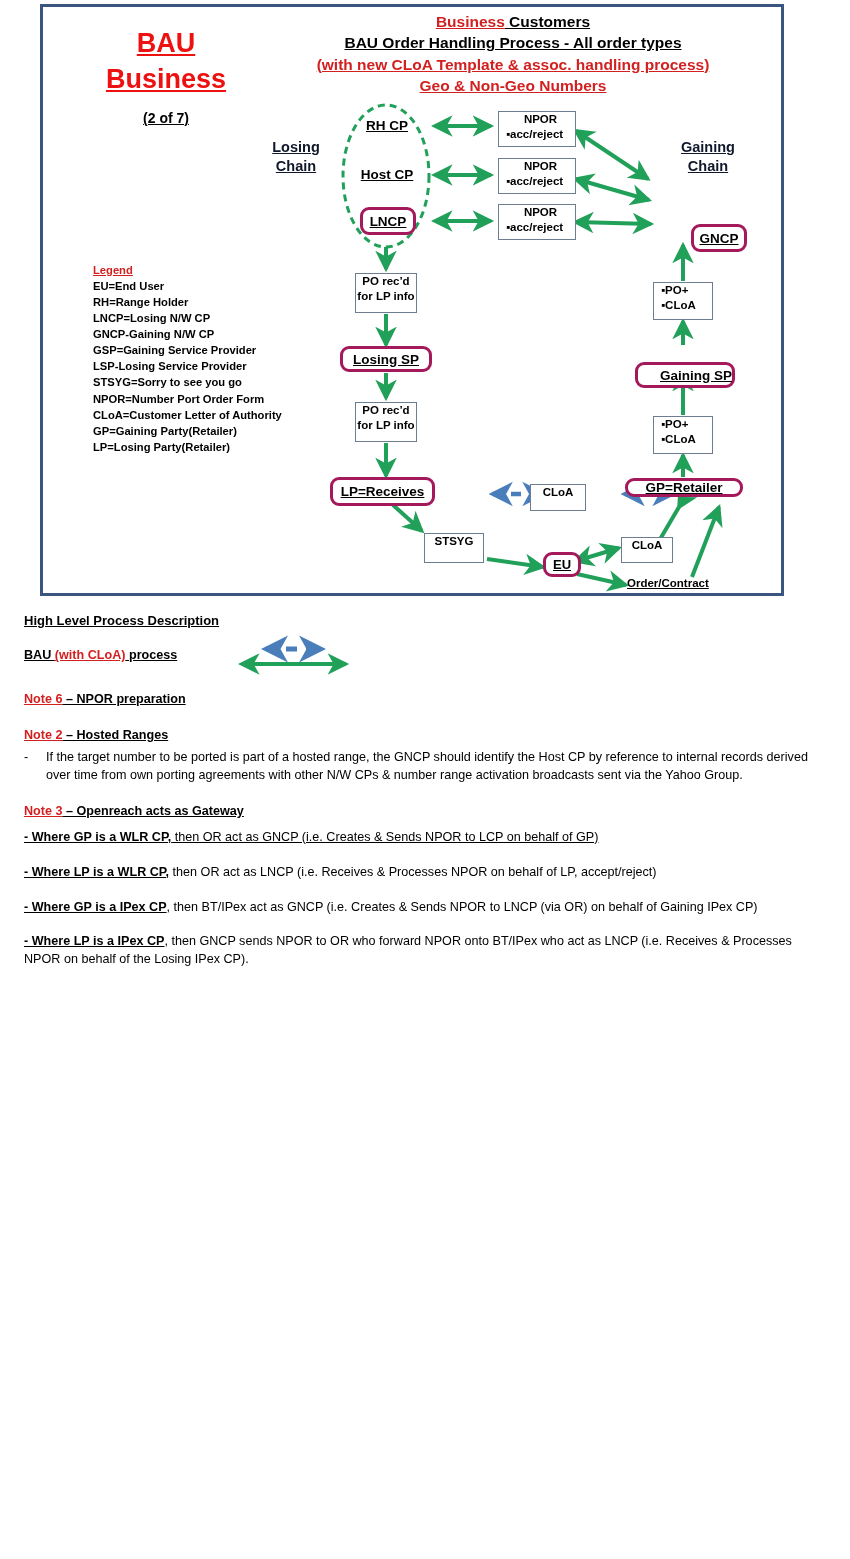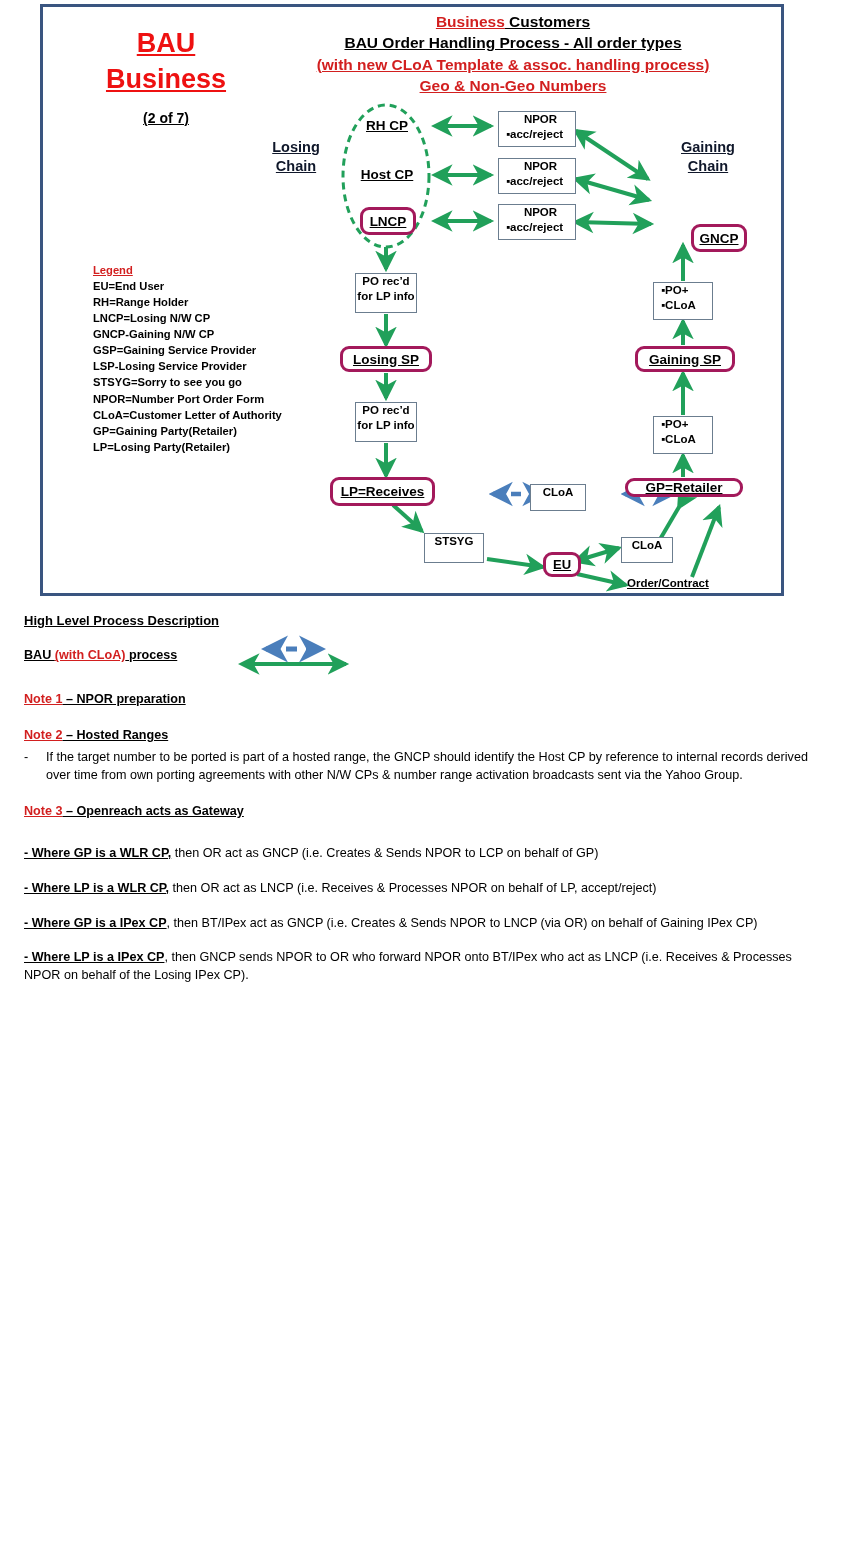--- a/index.html
+++ b/index.html
@@ -176,21 +176,21 @@
     <div>for LP info</div>
   </div>
   <div class="abs roundbox" style="left:287px;top:470px;width:105px;height:29px;">
       <span>LP=Receives</span>
     </div>
 
   <div class="abs plainbox lft" style="left:610px;top:275px;width:60px;height:38px;">
     <div>▪PO+</div>
     <div>▪CLoA</div>
   </div>
-  <div class="abs roundbox" style="left:592px;top:339px;width:100px;height:26px;">
+  <div class="abs roundbox" style="left:592px;top:355px;width:100px;height:26px;justify-content:flex-end;">
       <span>Gaining SP</span>
     </div>
   <div class="abs plainbox lft" style="left:610px;top:409px;width:60px;height:38px;">
     <div>▪PO+</div>
     <div>▪CLoA</div>
   </div>
   <div class="abs roundbox" style="left:582px;top:471px;width:118px;height:19px;">
       <span>GP=Retailer</span>
     </div>
 
@@ -242,31 +242,31 @@
           <path d="M5.4,0.3 L0,3 L5.4,5.7 L3.9,3 Z" fill="#21a05a"></path>
           </marker>
       </defs>
       <line x1="42" y1="10" x2="98" y2="10" stroke="#4a7ebb" stroke-width="5" stroke-dasharray="11,9" marker-end="url(#ka)" marker-start="url(#kb)"></line>
       <line x1="18" y1="25" x2="122" y2="25" stroke="#21a05a" stroke-width="4" marker-end="url(#kc)" marker-start="url(#kd)"></line>
     </svg>
   </div>
 
   <div style="height:18px;"></div>
 
-  <div class="sec"><span class="red-ul">Note 1</span><span class="hdr-ul"> – NPOR preparation</span></div>
+  <div class="sec"><span class="red-ul">Note 6</span><span class="hdr-ul"> – NPOR preparation</span></div>
 
   <div style="height:18px;"></div>
 
   <div class="sec"><span class="red-ul">Note 2</span><span class="hdr-ul"> – Hosted Ranges</span></div>
   <div style="display:flex;margin-top:4px;">
     <div class="sec" style="width:22px;flex:none;">-</div>
     <div class="sec" style="flex:1;">If the target number to be ported is part of a hosted range, the GNCP should identify the Host CP by reference to internal records derived over time from own porting agreements with other N/W CPs &amp; number range activation broadcasts sent via the Yahoo Group.</div>
   </div>
 
   <div style="height:18px;"></div>
 
   <div class="sec"><span class="red-ul">Note 3</span><span class="hdr-ul"> – Openreach acts as Gateway</span></div>
 
-  <div class="sec" style="margin-top:24px;"><span class="hdr-ul"> - Where GP is a WLR CP,</span><span> then OR act as GNCP (i.e. Creates &amp; Sends NPOR to LCP on behalf of GP)</span></div>
+  <div class="sec" style="margin-top:8px;text-decoration:underline;"><span class="hdr-ul"> - Where GP is a WLR CP,</span><span> then OR act as GNCP (i.e. Creates &amp; Sends NPOR to LCP on behalf of GP)</span></div>
   <div class="sec" style="margin-top:17px;"><span class="hdr-ul"> - Where LP is a WLR CP,</span><span> then OR act as LNCP (i.e. Receives &amp; Processes NPOR on behalf of LP, accept/reject)</span></div>
   <div class="sec" style="margin-top:17px;"><span class="hdr-ul"> - Where GP is a IPex CP</span><span>, then BT/IPex act as GNCP (i.e. Creates &amp; Sends NPOR to LNCP (via OR) on behalf of Gaining IPex CP)</span></div>
   <div class="sec" style="margin-top:17px;"><span class="hdr-ul">- Where LP is a IPex CP</span><span>, then GNCP sends NPOR to OR who forward NPOR onto BT/IPex who act as LNCP (i.e. Receives &amp; Processes NPOR on behalf of the Losing IPex CP).</span></div>
 </div>
 
 </body></html>

